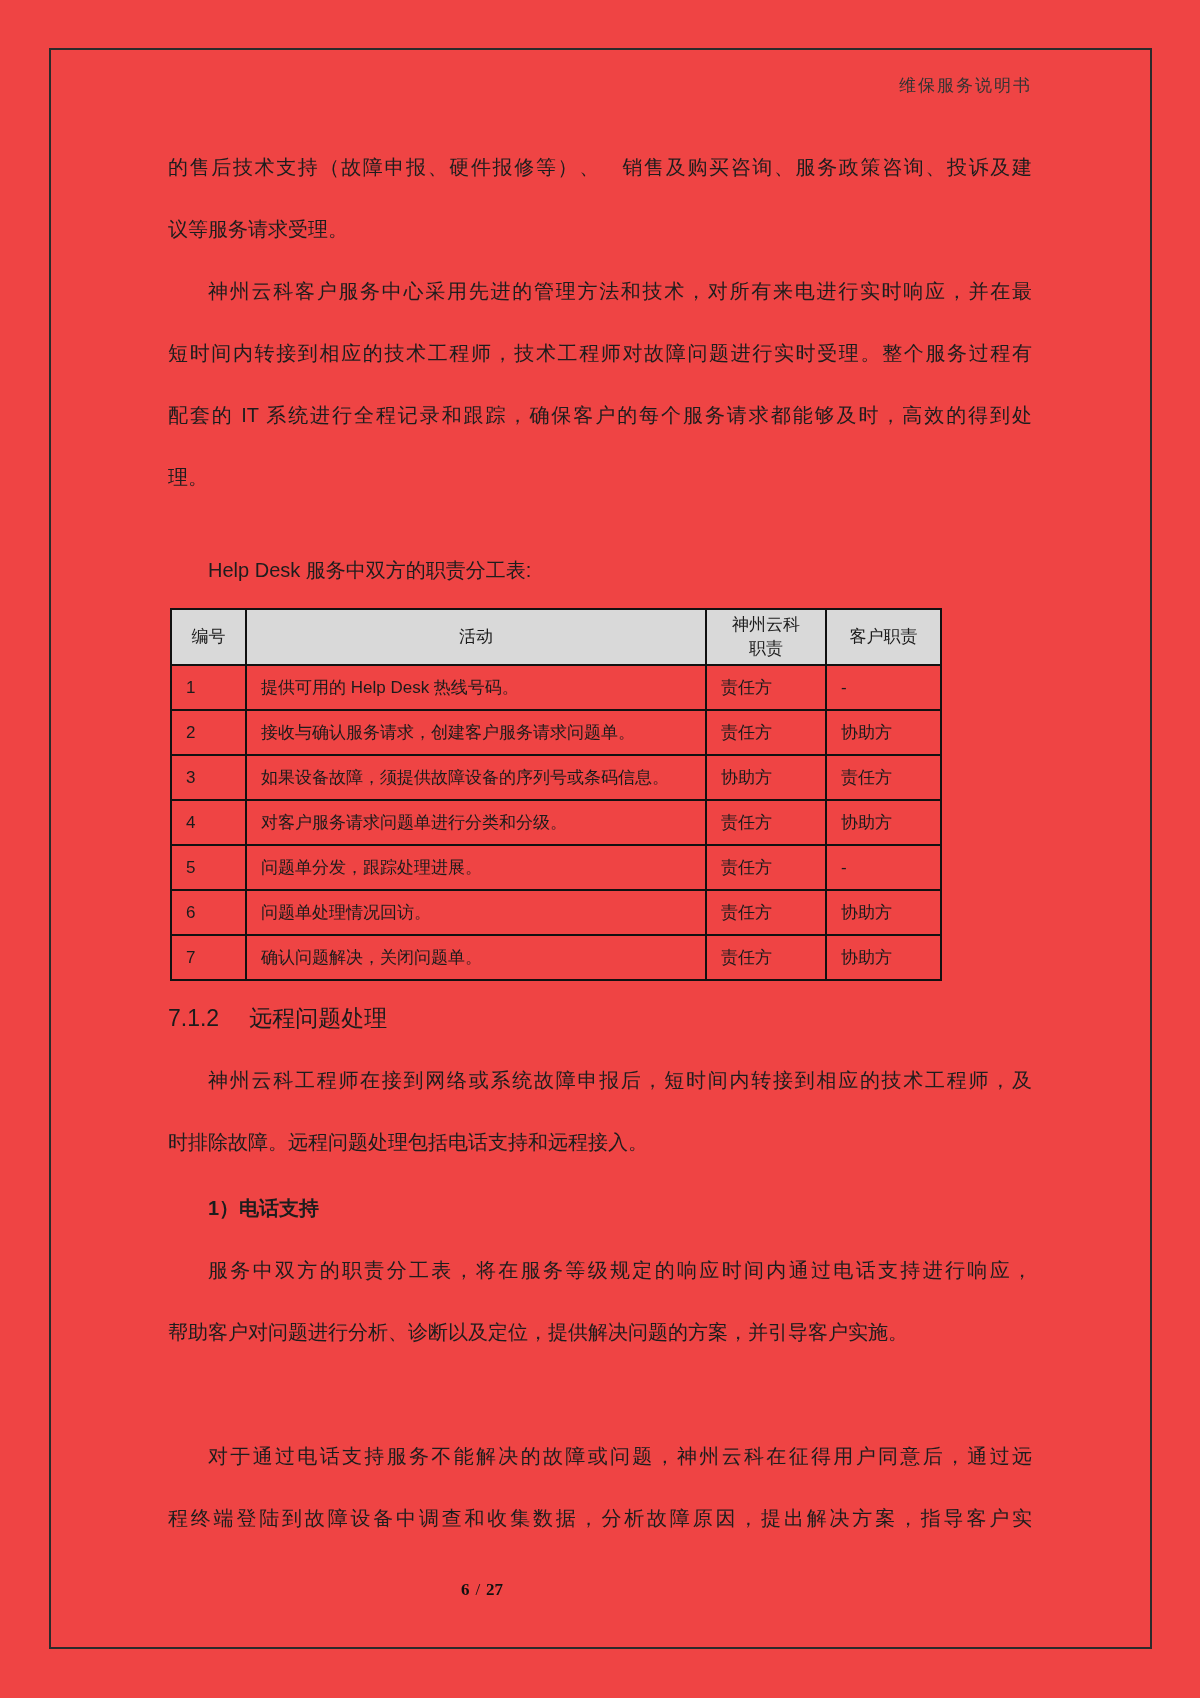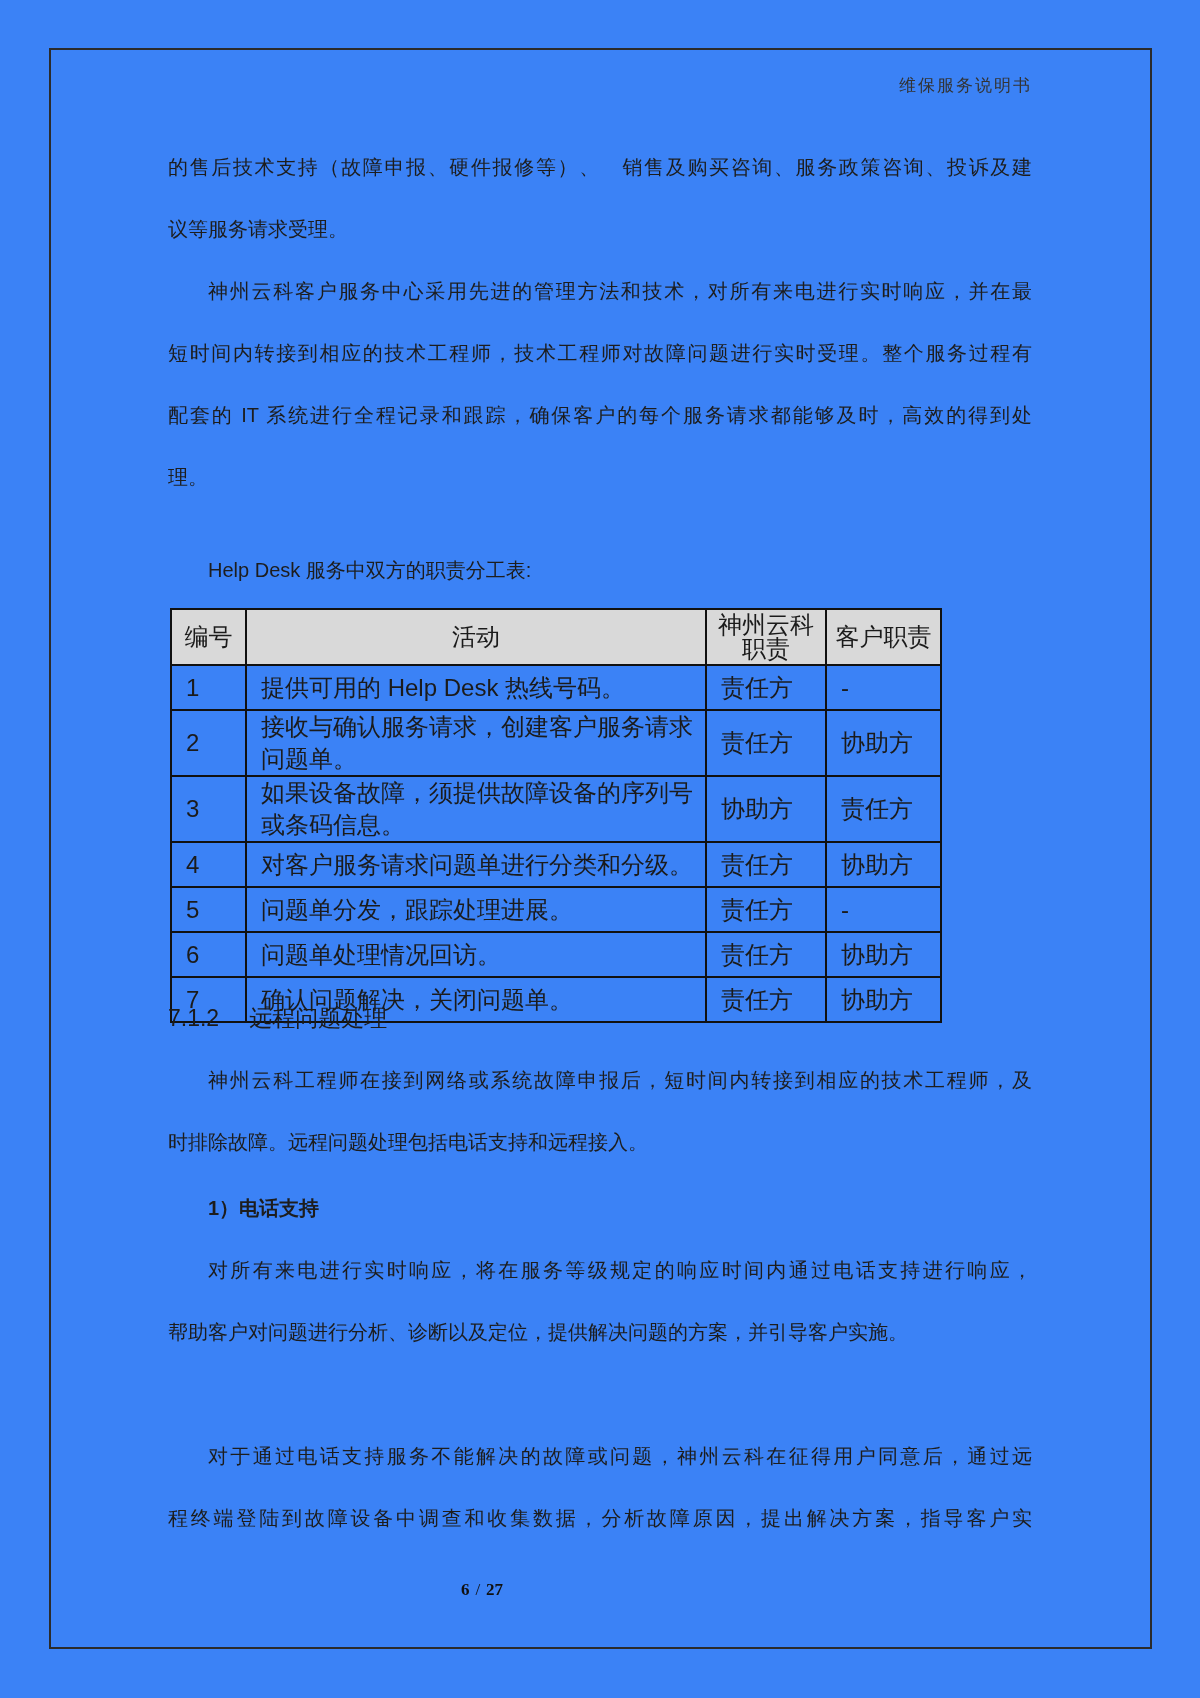--- a/index.html
+++ b/index.html
@@ -1,17 +1,17 @@
 <!DOCTYPE html>
 <html><head>
 <meta charset="utf-8">
 <style>
   html,body{margin:0;padding:0;background:#e9e9e9;}
   .page{
-    position:relative;width:1200px;height:1698px;margin:0 auto;background:#3b82f6;
+    position:relative;width:1200px;height:1698px;margin:0 auto;background:#ef4444;
     font-family:"Liberation Sans","DejaVu Sans",sans-serif;color:#1d1d1d;overflow:hidden;
   }
   .frame{
     position:absolute;left:49px;top:48px;width:1099px;height:1597px;
     border:2px solid #2b2b2b;
   }
   .doc-title{
     position:absolute;top:74px;left:168px;width:864px;text-align:right;
     font-family:"Liberation Serif","DejaVu Serif",serif;font-size:17px;
     letter-spacing:2px;color:#333333;
@@ -22,21 +22,21 @@
     text-align:justify;text-align-last:justify;
   }
   .pline.last{text-align:left;text-align-last:left;}
   .pline.indent{padding-left:40px;}
   .caption{
     position:absolute;left:168px;top:539px;width:864px;height:62px;line-height:62px;
     font-size:20px;padding-left:40px;box-sizing:border-box;text-align:left;
   }
   table.resp{
     position:absolute;left:170px;top:608px;width:770px;
-    border-collapse:collapse;table-layout:fixed;font-size:24px;color:#1b1b1b;
+    border-collapse:collapse;table-layout:fixed;font-size:17px;color:#1b1b1b;
   }
   table.resp th,table.resp td{border:2px solid #111111;vertical-align:middle;}
   table.resp th{
     background:#d9d9d9;font-weight:normal;height:54px;text-align:center;
     line-height:24px;padding:0;
   }
   table.resp td{height:43px;text-align:left;padding:0 0 0 14px;}
   td.c-activity{padding-left:16px;}
   .section-heading{
     position:absolute;left:168px;top:998px;height:40px;line-height:40px;
@@ -146,21 +146,21 @@
   </div>
 
   <div class="para" style="top:1049px;">
     <div class="pline indent">神州云科工程师在接到网络或系统故障申报后，短时间内转接到相应的技术工程师，及</div>
     <div class="pline last">时排除故障。远程问题处理包括电话支持和远程接入。</div>
   </div>
 
   <div class="subhead" style="top:1177px;">1）电话支持</div>
 
   <div class="para" style="top:1239px;">
-    <div class="pline indent">对所有来电进行实时响应，将在服务等级规定的响应时间内通过电话支持进行响应，</div>
+    <div class="pline indent">服务中双方的职责分工表，将在服务等级规定的响应时间内通过电话支持进行响应，</div>
     <div class="pline last">帮助客户对问题进行分析、诊断以及定位，提供解决问题的方案，并引导客户实施。</div>
   </div>
 
 
   <div class="para" style="top:1425px;">
     <div class="pline indent">对于通过电话支持服务不能解决的故障或问题，神州云科在征得用户同意后，通过远</div>
     <div class="pline">程终端登陆到故障设备中调查和收集数据，分析故障原因，提出解决方案，指导客户实</div>
   </div>
 
   <div class="page-footer">

